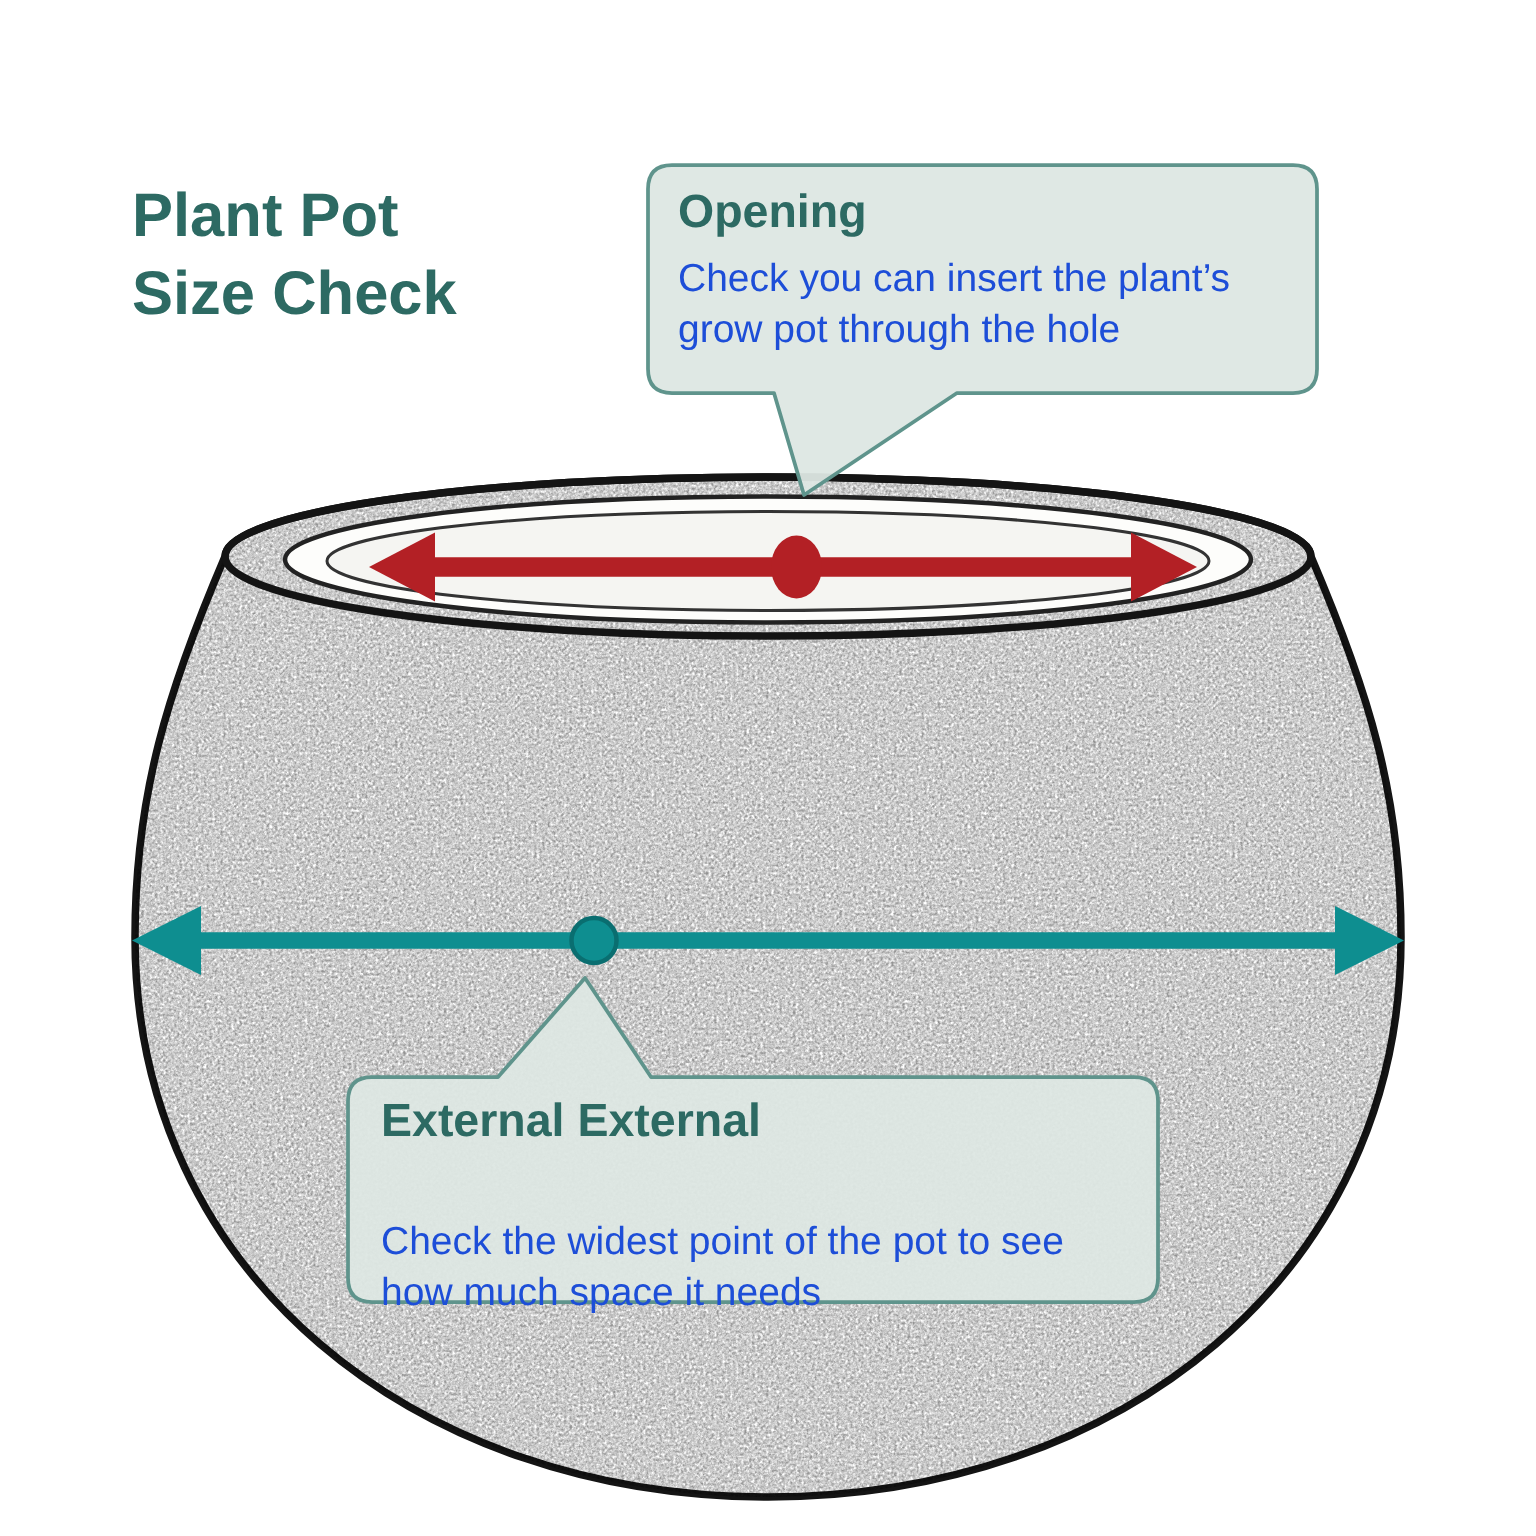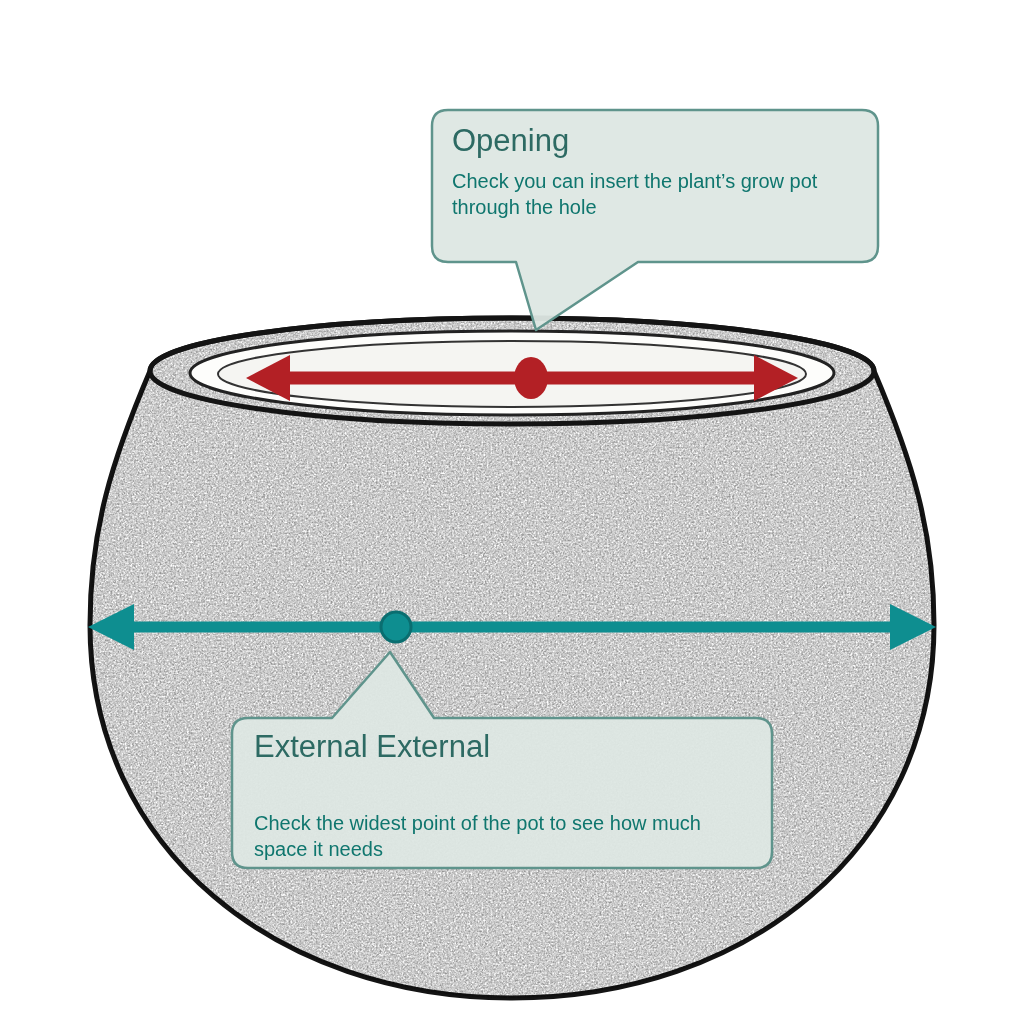--- a/index.html
+++ b/index.html
@@ -11,24 +11,24 @@
     font-family:"Liberation Sans", sans-serif;
   }
   .abs{position:absolute;}
   #diagram-svg{position:absolute;left:0;top:0;}
   .page-title{
     left:88px;top:118px;width:250px;
     font-size:41px;font-weight:bold;line-height:1.26;
     color:#2d6a63;
   }
   .callout-title{
-    font-size:31px;font-weight:normal;color:#2d6a63;line-height:1.1;
+    font-size:31px;font-weight:bold;color:#2d6a63;line-height:1.1;
   }
   .callout-body{
-    font-size:20px;color:#0f766e;line-height:1.32;
+    font-size:26px;color:#1d4ed8;line-height:1.32;
   }
   .opening-title{left:452px;top:124px;width:410px;}
   .opening-body{left:452px;top:168px;width:420px;}
   .external-title{left:254px;top:730px;width:500px;}
   .external-body{left:254px;top:774px;width:490px;margin-top:36px;}
 </style>
 </head>
 <body>
 
 <div id="stage">
@@ -81,20 +81,21 @@
 
     <path d="M 448 110 H 862 Q 878 110 878 126 V 246 Q 878 262 862 262
              L 638 262 L 536 330 L 516 262 H 448 Q 432 262 432 246 V 126
              Q 432 110 448 110 Z" fill="#dde7e3" fill-opacity="0.95" stroke="#5f948c" stroke-width="2.5" stroke-linejoin="round"></path>
 
     <path d="M 248 718 H 332 L 390 652 L 434 718 H 756 Q 772 718 772 734
              V 852 Q 772 868 756 868 H 248 Q 232 868 232 852 V 734
              Q 232 718 248 718 Z" fill="#dde7e3" fill-opacity="0.95" stroke="#5f948c" stroke-width="2.5" stroke-linejoin="round"></path>
   </svg>
 
+  <div class="abs page-title">Plant Pot Size Check</div>
 
   <div>
     <div class="abs callout-title opening-title">Opening</div>
     <div class="abs callout-body opening-body">Check you can insert the plant’s grow pot through the hole</div>
   </div>
 
   <div>
     <div class="abs callout-title external-title">External External</div>
     <div class="abs callout-body external-body">Check the widest point of the pot to see how much space it needs</div>
   </div>

